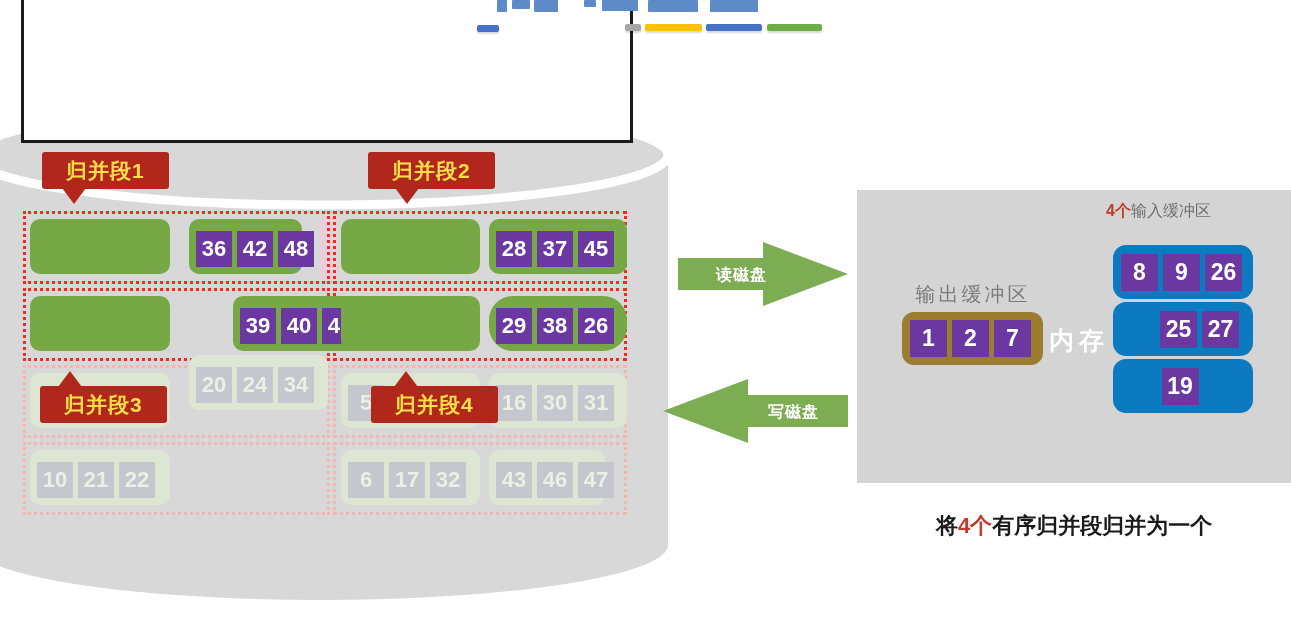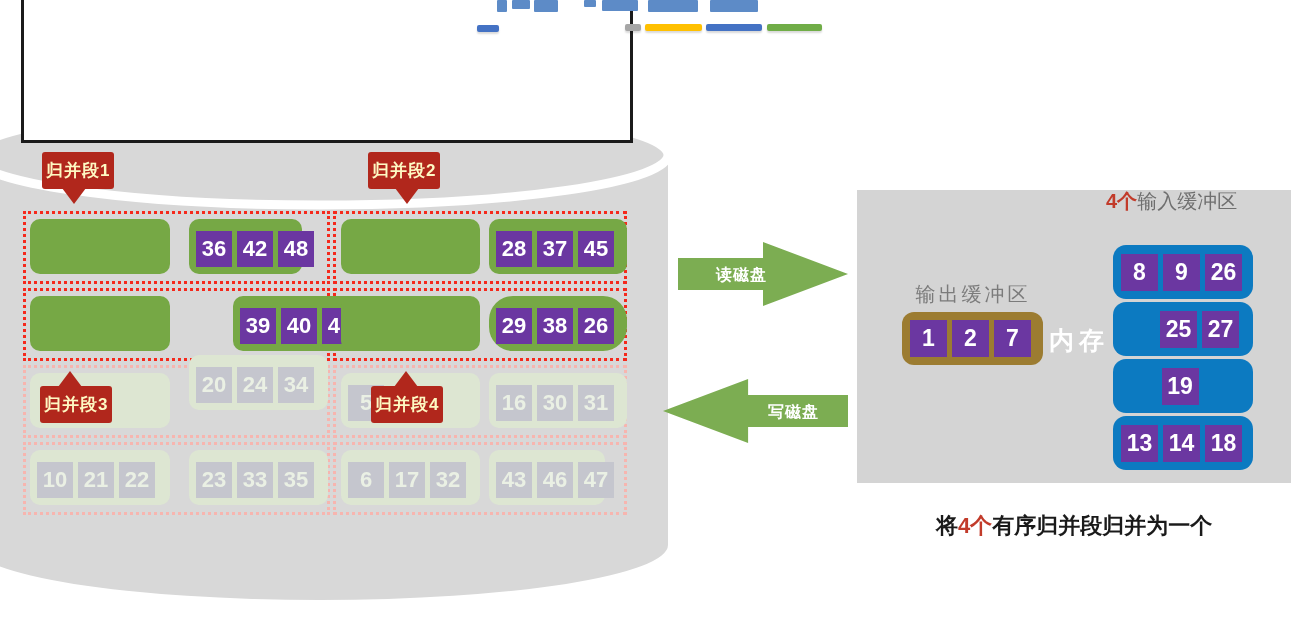--- a/index.html
+++ b/index.html
@@ -34,23 +34,23 @@
   }
   .row-block.faded{background:#dde6d2;}
   .tile{
     width:36px;height:36px;flex:0 0 36px;background:#6b37a1;color:#ffffff;
     font-size:22px;font-weight:bold;display:flex;align-items:center;justify-content:center;
   }
   .tile.faded{background:#c5c6ce;color:#eaf0e4;}
 
   
   .seg-label{
-    position:absolute;z-index:4;background:#b1271c;color:#fef9c3;
-    font-size:17px;font-weight:bold;letter-spacing:1px;
-    height:37px;line-height:37px;padding:0 4px;border-radius:3px;white-space:nowrap;
+    position:absolute;z-index:4;background:#b1271c;color:#fde047;
+    font-size:21px;font-weight:bold;letter-spacing:1px;
+    height:37px;line-height:37px;padding:0 24px;border-radius:3px;white-space:nowrap;
   }
   .seg-label .tail-down{
     position:absolute;top:100%;margin-top:-1px;width:0;height:0;
     border-left:12px solid transparent;border-right:12px solid transparent;
     border-top:16px solid #b1271c;
   }
   .seg-label .tail-up{
     position:absolute;bottom:100%;margin-bottom:-1px;width:0;height:0;
     border-left:12px solid transparent;border-right:12px solid transparent;
     border-bottom:16px solid #b1271c;
@@ -66,21 +66,21 @@
     left:663px;top:379px;width:185px;height:64px;
     clip-path:polygon(100% 25%,46% 25%,46% 0%,0% 50%,46% 100%,46% 75%,100% 75%);
   }
   .arrow-text{
     position:absolute;color:#ffffff;font-size:16px;font-weight:bold;z-index:3;
     letter-spacing:1px;white-space:nowrap;
   }
 
   
   .mem-panel{left:857px;top:190px;width:434px;height:293px;background:#d4d4d4;z-index:1;}
-  .panel-title{left:1106px;top:188px;z-index:2;font-size:20px;white-space:nowrap;}
+  .panel-title{left:1106px;top:201px;z-index:2;font-size:16px;white-space:nowrap;}
   .panel-title .num{color:#c23b2a;font-weight:bold;}
   .panel-title .rest{color:#6f6f6f;}
   .buffer{
     position:absolute;left:1113px;width:140px;height:54px;background:#0c7ac1;border-radius:13px;
     display:flex;align-items:center;gap:5px;padding:0 14px 0 8px;box-sizing:border-box;z-index:2;
   }
   .buffer.right{justify-content:flex-end;}
   .btile{
     width:37px;height:37px;flex:0 0 37px;background:#6b37a1;color:#ffffff;
     font-size:23px;font-weight:bold;display:flex;align-items:center;justify-content:center;
@@ -181,25 +181,20 @@
     <span class="tile faded">31</span>
   </div>
 
   <div class="seg-rect faded" style="left:23px;top:442px;width:301px;height:67px;"></div>
   <div class="seg-rect faded" style="left:333px;top:442px;width:288px;height:67px;"></div>
   <div class="row-block faded" style="left:30px;top:450px;width:140px;">
     <span class="tile faded">10</span>
     <span class="tile faded">21</span>
     <span class="tile faded">22</span>
   </div>
-  <div class="row-block faded" style="left:189px;top:450px;width:139px;">
-    <span class="tile faded">23</span>
-    <span class="tile faded">33</span>
-    <span class="tile faded">35</span>
-  </div>
   <div class="row-block faded" style="left:341px;top:450px;width:139px;">
     <span class="tile faded">6</span>
     <span class="tile faded">17</span>
     <span class="tile faded">32</span>
   </div>
   <div class="row-block faded" style="left:489px;top:450px;width:116px;">
     <span class="tile faded">43</span>
     <span class="tile faded">46</span>
     <span class="tile faded">47</span>
   </div>
@@ -235,25 +230,20 @@
     <span class="btile">8</span>
     <span class="btile">9</span>
     <span class="btile">26</span>
   </div>
   <div class="buffer right" style="top:302px;text-align:right;">
     <span class="btile">25</span>
     <span class="btile">27</span>
   </div>
   <div class="buffer right" style="top:359px;justify-content:center;">
     <span class="btile">19</span>
-  </div>
-  <div class="buffer" style="top:416px;">
-    <span class="btile">13</span>
-    <span class="btile">14</span>
-    <span class="btile">18</span>
   </div>
 
   <div class="abs out-label">输出缓冲区</div>
   <div class="abs out-buffer">
     <span class="btile">1</span>
     <span class="btile">2</span>
     <span class="btile">7</span>
   </div>
   <div class="abs ram-label">内存</div>
 

